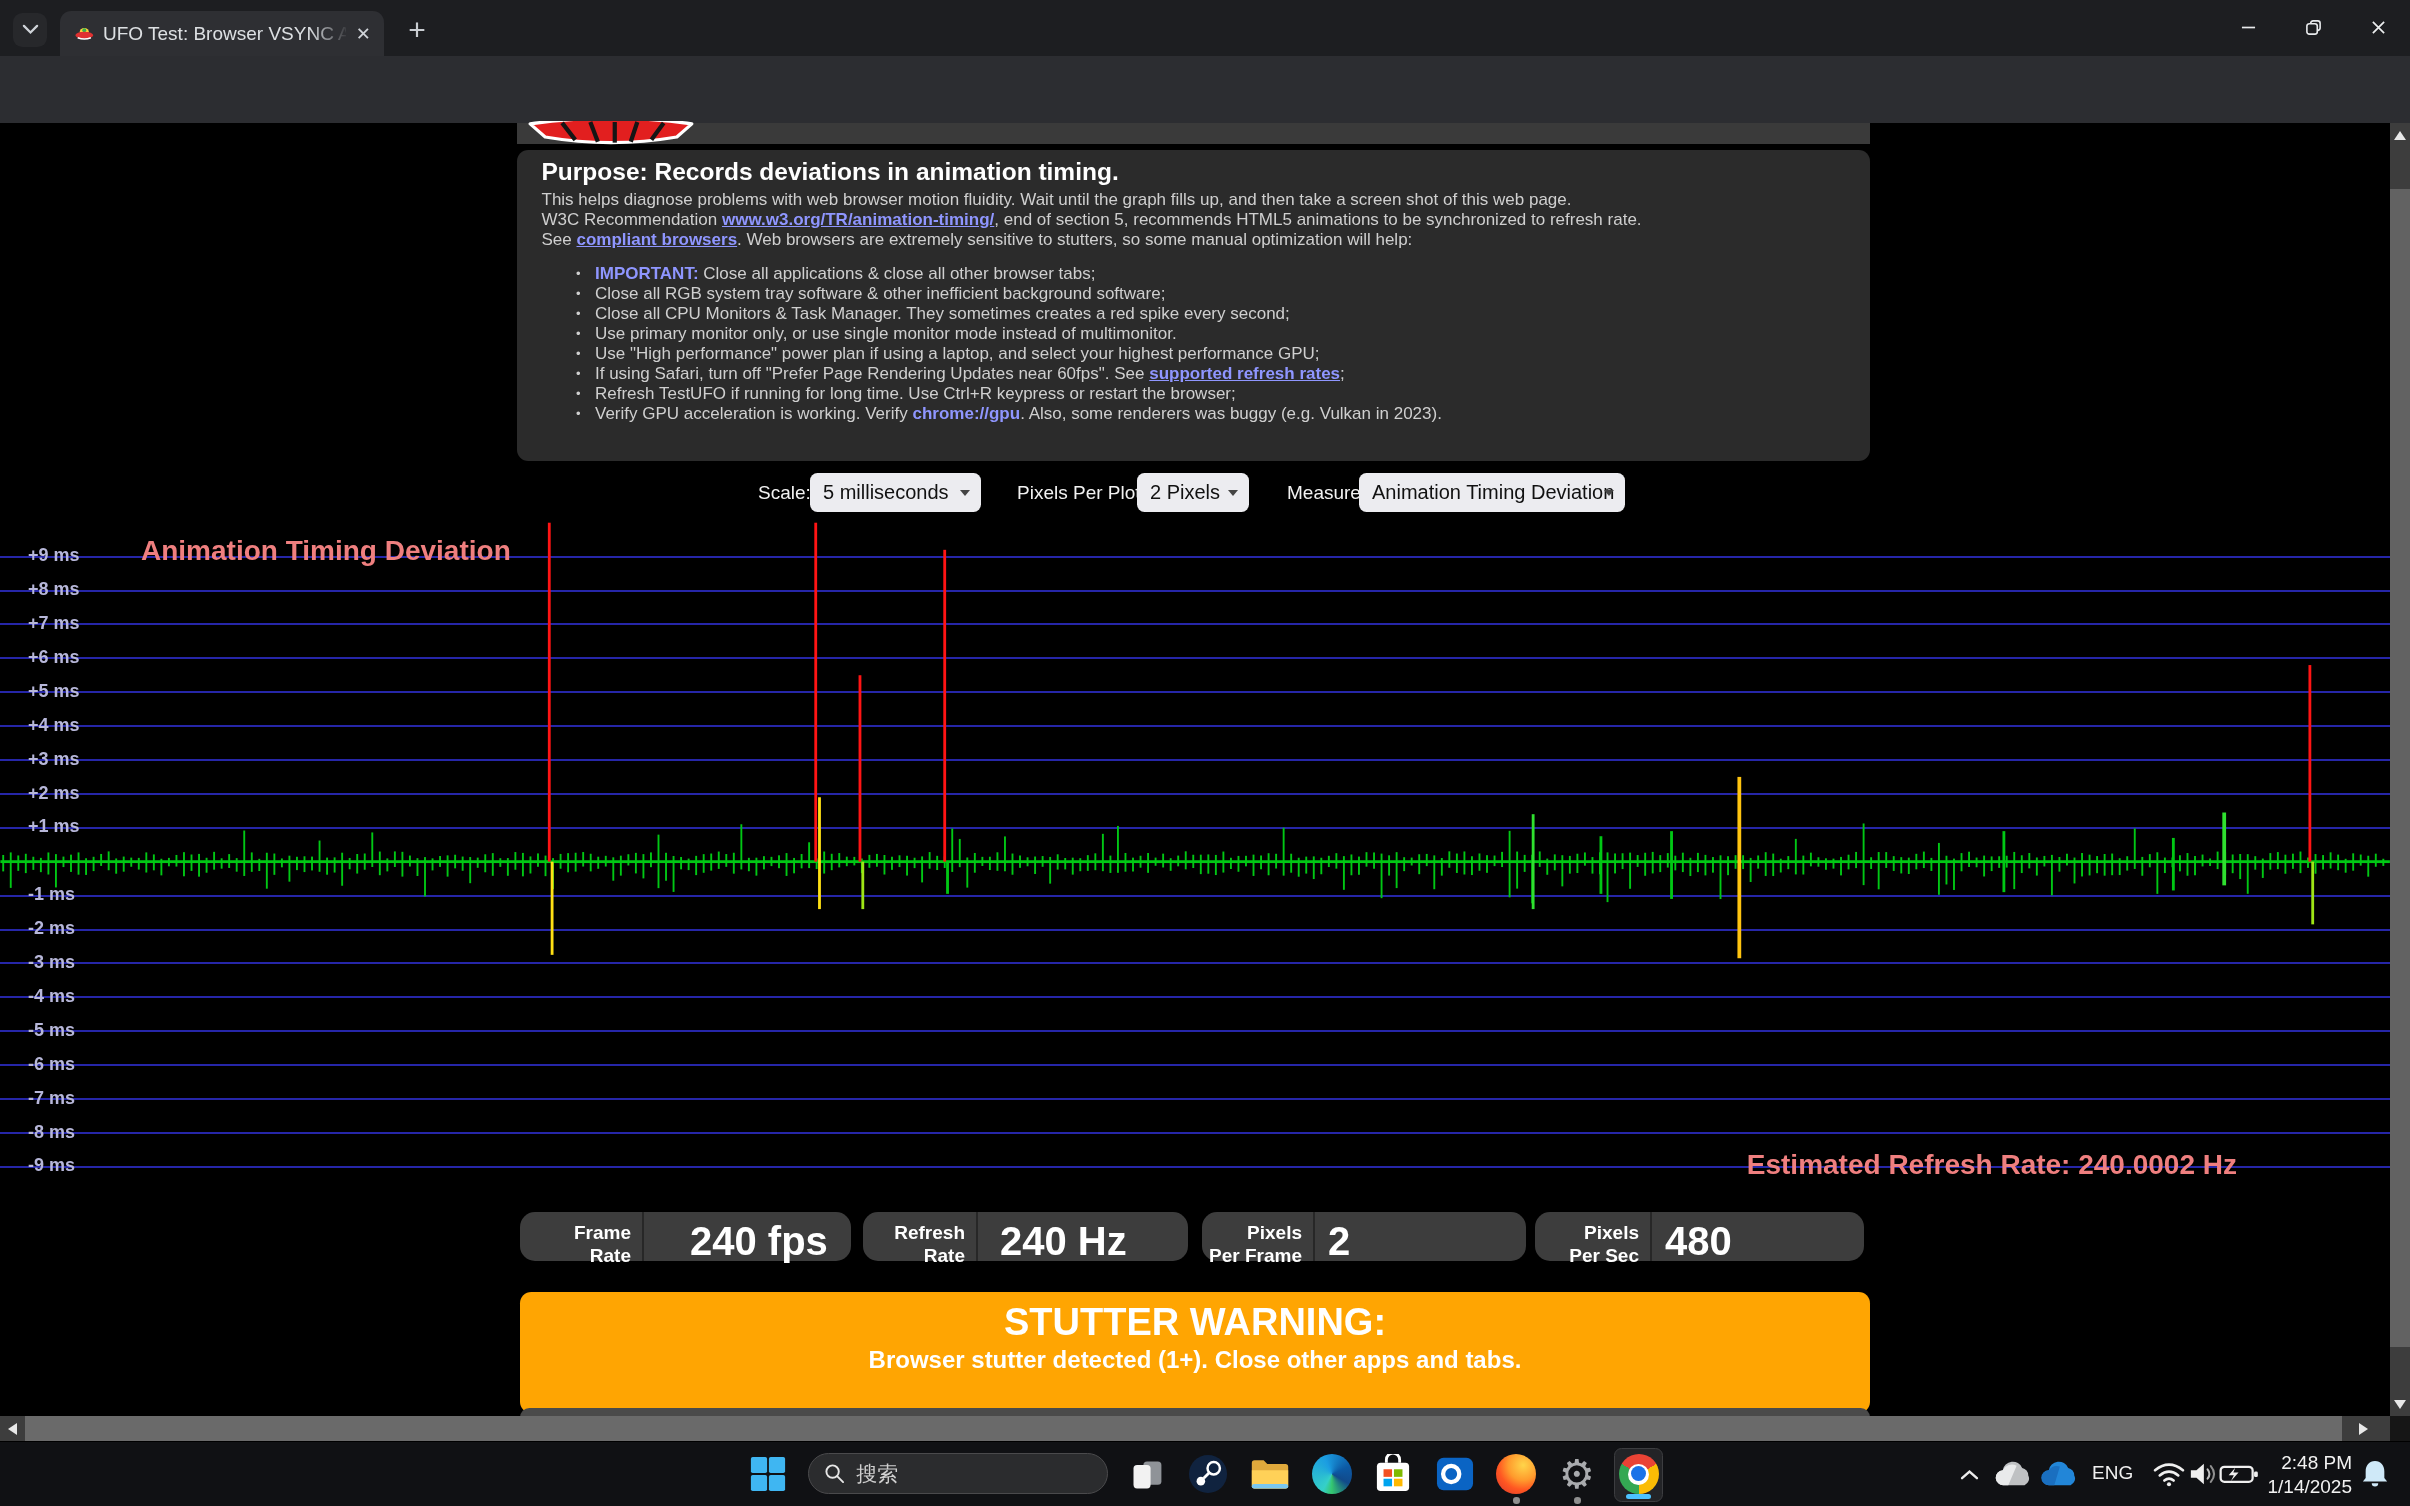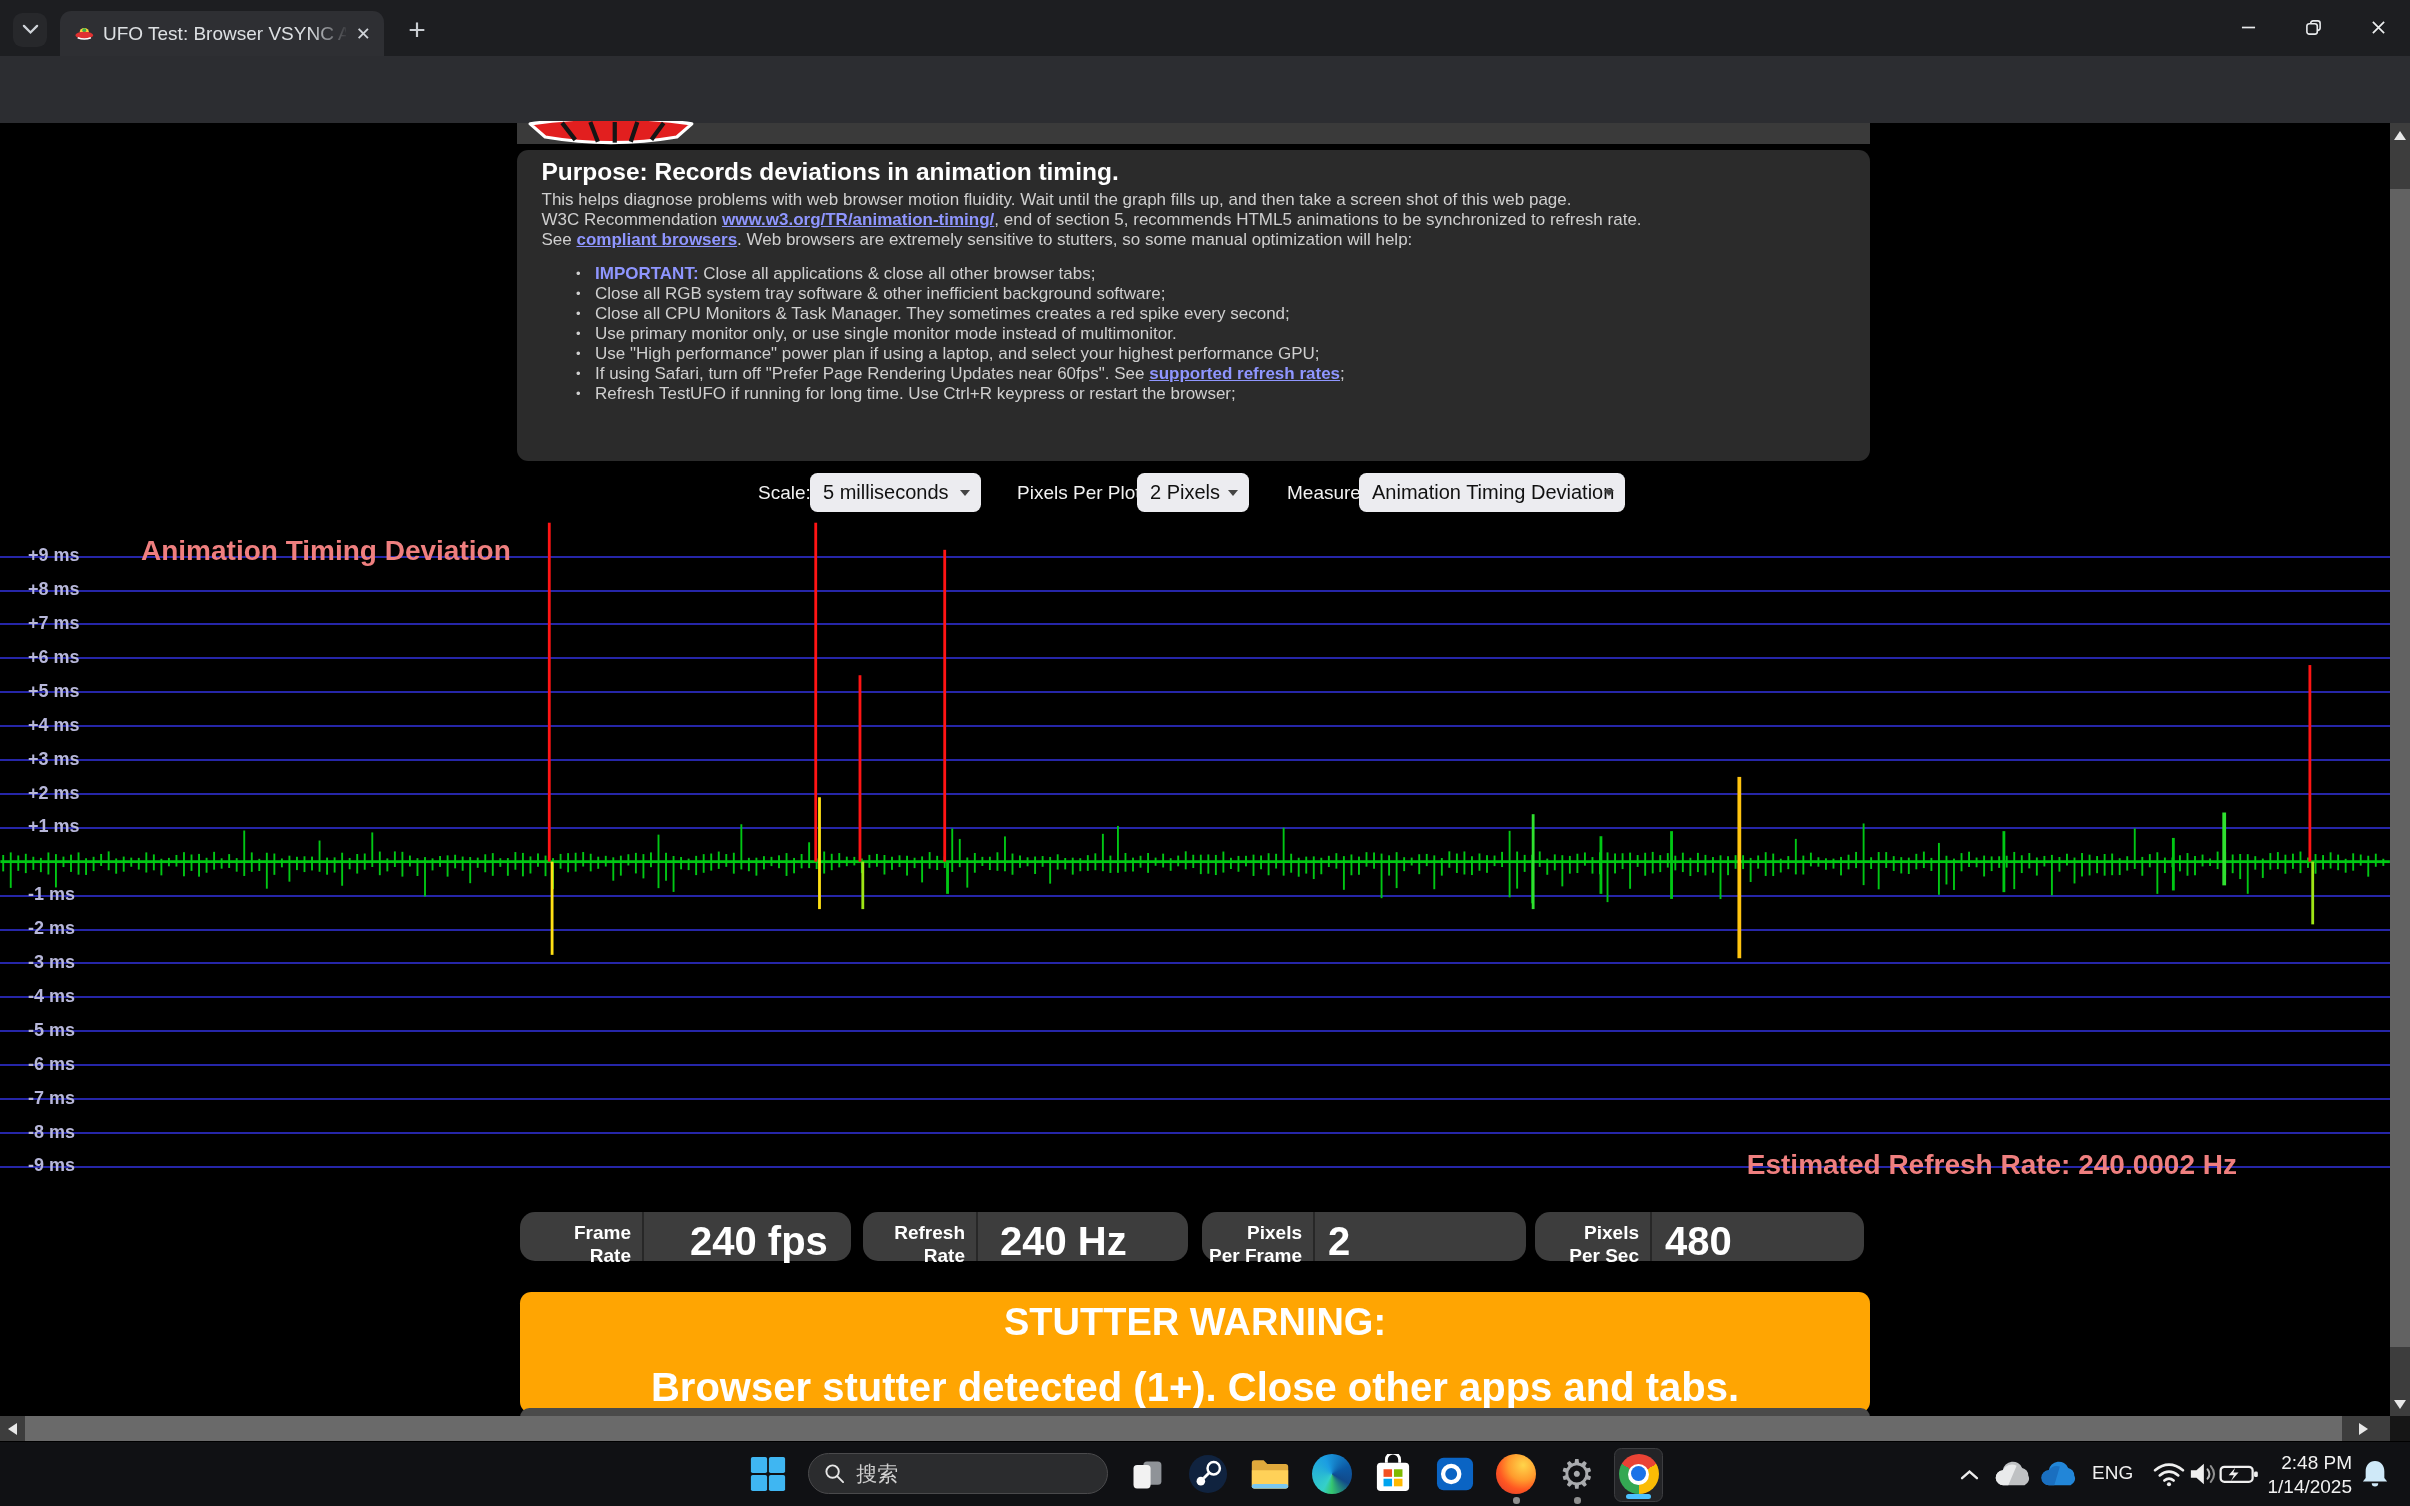--- a/index.html
+++ b/index.html
@@ -55,21 +55,21 @@
   #chart-note{position:absolute;right:125px;top:631px;font-size:28px;font-weight:bold;color:#ef7f7f;}
 
   #stats{left:0;top:1089px;width:2411px;height:65px;}
   .statbox{position:absolute;top:0;height:49px;background:#3d3d3d;border-radius:15px;}
   .statbox .lab{position:absolute;top:8.5px;text-align:right;font-size:19px;font-weight:bold;color:#fff;line-height:23.5px;}
   .statbox .div{position:absolute;top:0;bottom:0;width:1.9px;background:#272727;}
   .statbox .val{position:absolute;top:6.6px;font-size:40px;font-weight:bold;color:#fff;white-space:nowrap;}
 
   #warning{left:520px;top:1169px;width:1350px;height:121px;background:#ffa502;border-radius:11.3px;text-align:center;color:#fff;font-weight:bold;}
   #warning .w1{margin-top:9.4px;font-size:38px;}
-  #warning .w2{margin-top:21px;font-size:40px;}
+  #warning .w2{margin-top:2px;font-size:24px;}
   #sliver{left:520px;top:1285px;width:1350px;height:11.3px;background:#4a4a4a;border-radius:9.4px 9.4px 0 0;}
 
   
   #hscroll{left:0;top:1416px;width:2390px;height:25.4px;background:#3d3d3d;}
   #hthumb{position:absolute;left:24.5px;top:0;width:2317px;height:25.4px;background:#6a6a6a;}
   .harrow{position:absolute;top:6.6px;width:0;height:0;}
   #harrow-l{left:7.5px;border-top:6.6px solid transparent;border-bottom:6.6px solid transparent;border-right:9.4px solid #e8e8e8;}
   #harrow-r{left:2359px;border-top:6.6px solid transparent;border-bottom:6.6px solid transparent;border-left:9.4px solid #e8e8e8;}
   #hcorner{left:2390px;top:1416px;width:21px;height:25.4px;background:#161616;}
   #vscroll{left:2390px;top:123px;width:21px;height:1293px;background:#3d3d3d;}
@@ -193,20 +193,21 @@
           <div class="pline"><span>See </span><span class="seg-link">compliant browsers</span><span>. Web browsers are extremely sensitive to stutters, so some manual optimization will help:</span></div>
         </div>
       <div id="bullets">
           <div class="bl"><span class="mark">•</span><span class="seg-em">IMPORTANT:</span><span> Close all applications &amp; close all other browser tabs;</span></div>
           <div class="bl"><span class="mark">•</span><span>Close all RGB system tray software &amp; other inefficient background software;</span></div>
           <div class="bl"><span class="mark">•</span><span>Close all CPU Monitors &amp; Task Manager. They sometimes creates a red spike every second;</span></div>
           <div class="bl"><span class="mark">•</span><span>Use primary monitor only, or use single monitor mode instead of multimonitor.</span></div>
           <div class="bl"><span class="mark">•</span><span>Use "High performance" power plan if using a laptop, and select your highest performance GPU;</span></div>
           <div class="bl"><span class="mark">•</span><span>If using Safari, turn off "Prefer Page Rendering Updates near 60fps". See </span><span class="seg-link">supported refresh rates</span><span>;</span></div>
           <div class="bl"><span class="mark">•</span><span>Refresh TestUFO if running for long time. Use Ctrl+R keypress or restart the browser;</span></div>
+          <div class="bl"><span class="mark">•</span><span>Verify GPU acceleration is working. Verify </span><span class="seg-em">chrome://gpu</span><span>. Also, some renderers was buggy (e.g. Vulkan in 2023).</span></div>
         </div>
     </div>
 
     <div class="abs ctl-label" style="left:758px;">Scale:</div>
     <div class="abs ctl-select" style="left:810px;width:171px;">
       <span>5 milliseconds</span><span class="caret"></span>
     </div>
     <div class="abs ctl-label" style="left:1017px;">Pixels Per Plot:</div>
     <div class="abs ctl-select" style="left:1137px;width:112px;">
       <span>2 Pixels</span><span class="caret"></span>

